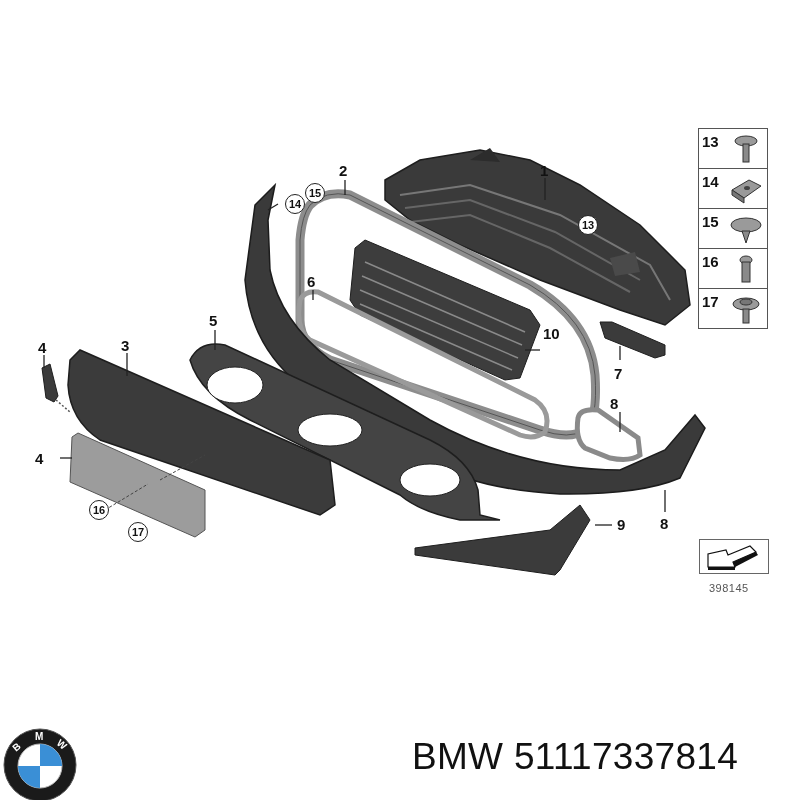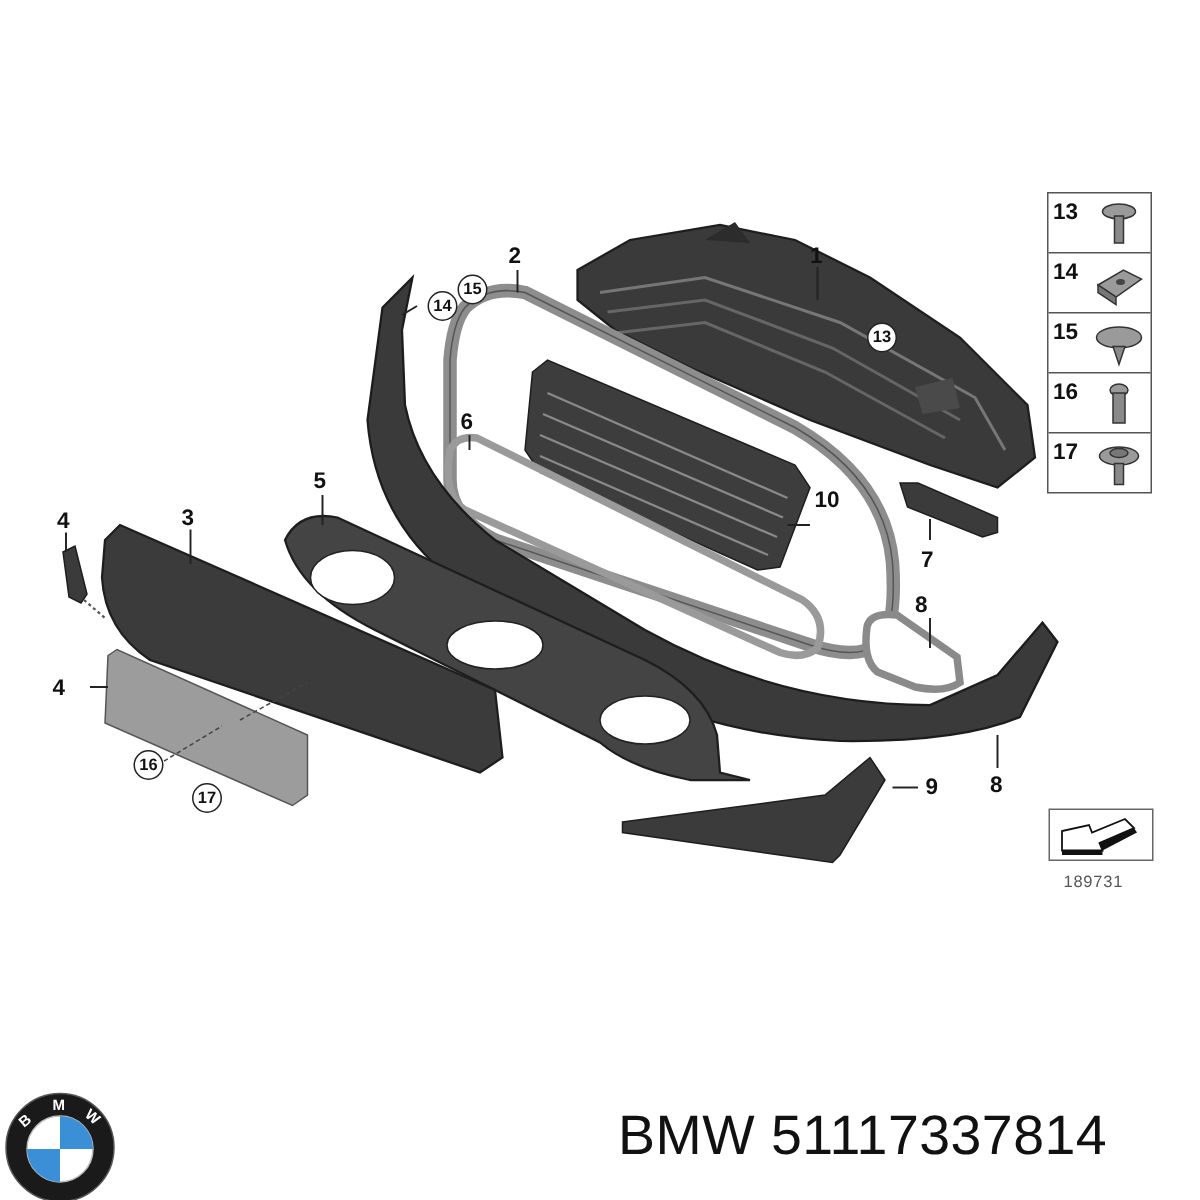--- a/index.html
+++ b/index.html
@@ -153,21 +153,21 @@
   </div>
 
   
   <div class="ref-box">
     <svg width="68" height="33" viewBox="0 0 68 33">
       <path d="M8,14 L8,27 L35,27 L33,22 L56,12 L50,6 L28,15 L26,10 Z" fill="#fff" stroke="#111" stroke-width="1.2"></path>
       <path d="M8,27 L35,27 L35,30 L8,30 Z" fill="#111"></path>
       <path d="M56,12 L58,15 L35,27 L33,22 Z" fill="#111"></path>
     </svg>
   </div>
-  <span class="ref-num">189731</span>
+  <span class="ref-num">398145</span>
 </div>
 
 <svg class="logo" viewBox="0 0 74 74">
   <circle cx="37" cy="37" r="36" fill="#1a1a1a"></circle>
   <circle cx="37" cy="37" r="36" fill="none" stroke="#555" stroke-width="1"></circle>
   <circle cx="37" cy="38" r="22" fill="#ffffff" stroke="#bbb" stroke-width="1"></circle>
   <path d="M37,16 A22,22 0 0 1 59,38 L37,38 Z" fill="#3a8fd6"></path>
   <path d="M37,60 A22,22 0 0 1 15,38 L37,38 Z" fill="#3a8fd6"></path>
   <text x="13" y="24" font-family="Liberation Sans, sans-serif" font-size="10" font-weight="bold" fill="#fff" transform="rotate(-40 13 24)">B</text>
   <text x="32" y="12" font-family="Liberation Sans, sans-serif" font-size="10" font-weight="bold" fill="#fff">M</text>

